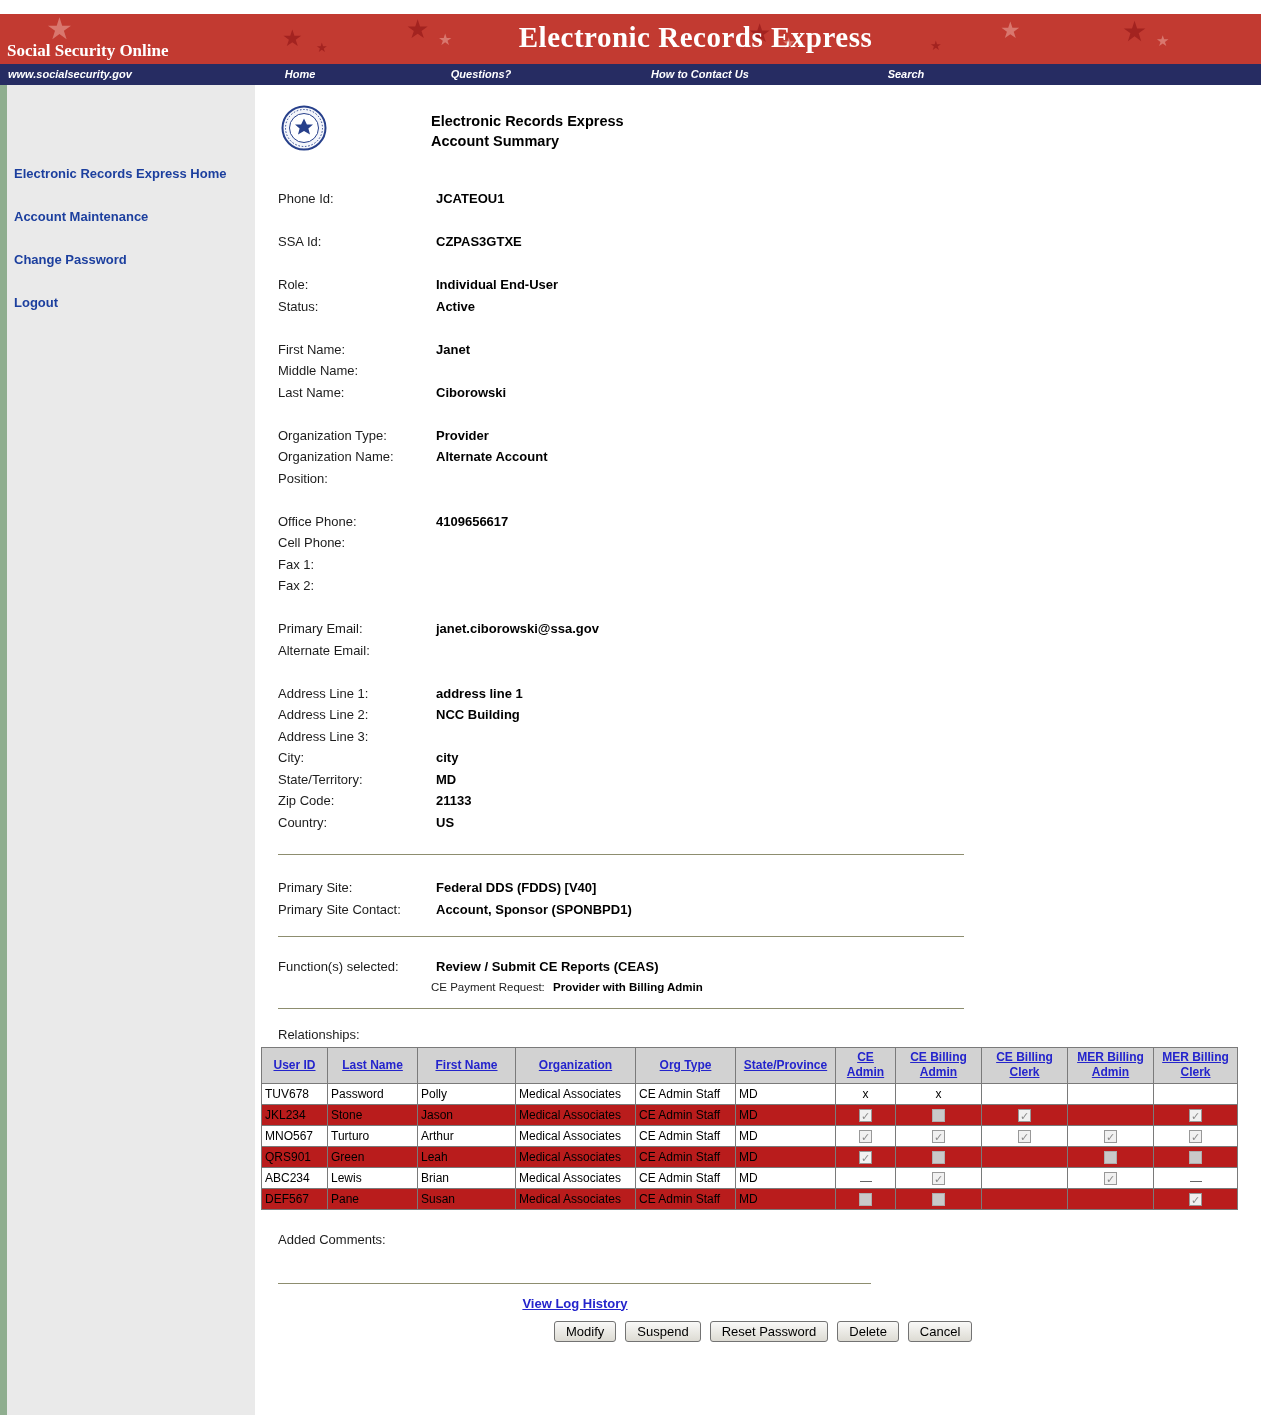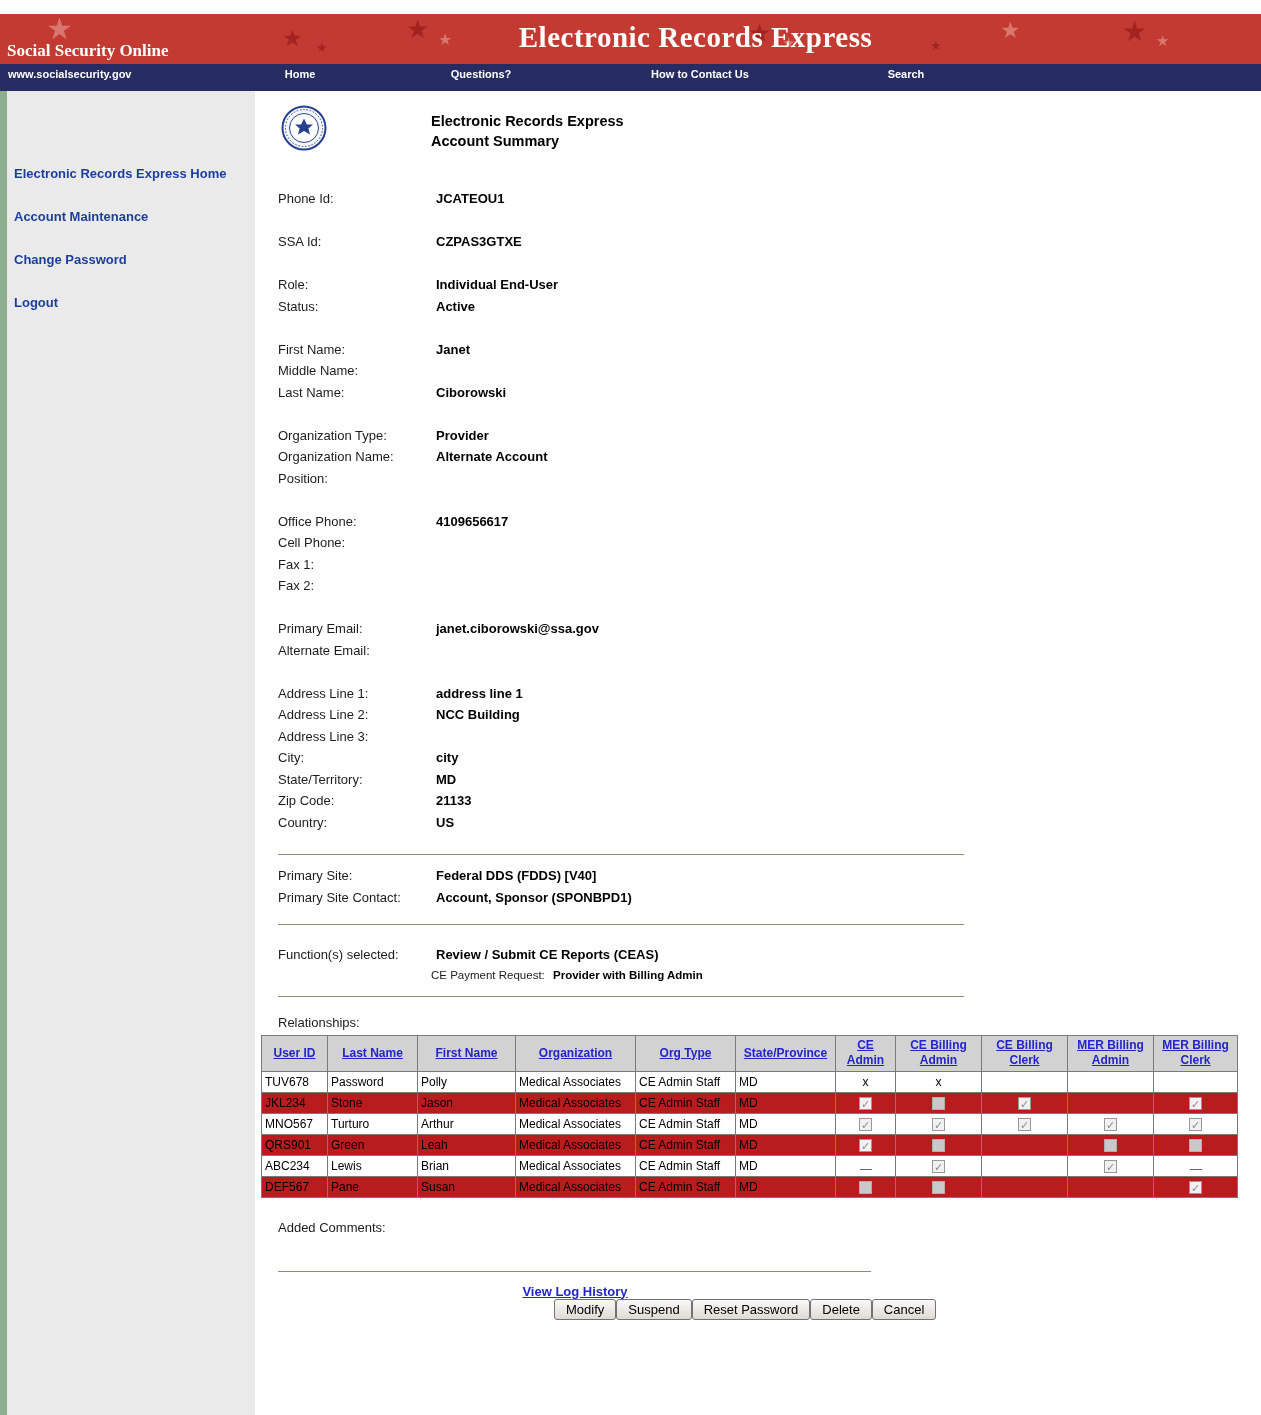--- a/index.html
+++ b/index.html
@@ -20,21 +20,21 @@
   .s6{left:748px;top:6px;font-size:26px;}
   .s7{left:782px;top:21px;font-size:15px;}
   .s8{left:930px;top:25px;font-size:13px;}
   .s9{left:1000px;top:5px;font-size:23px;}
   .s10{left:1122px;top:4px;font-size:28px;}
   .s11{left:1156px;top:19px;font-size:15px;}
   .site-name{position:absolute;left:7px;bottom:3px;z-index:2;color:#fff;font-family:"Liberation Serif",serif;font-size:17px;font-weight:600;}
   .app-title{position:relative;z-index:1;text-align:center;padding:7px 0 0 130px;color:#fff;font-family:"Liberation Serif",serif;font-size:29px;font-weight:700;letter-spacing:.5px;}
 
   
-  .navbar{position:absolute;top:64px;left:0;width:100%;height:27px;background:#262c62;color:#fff;font-size:11px;font-weight:bold;z-index:3;}
+  .navbar{position:absolute;top:64px;left:0;width:100%;height:21px;background:#262c62;color:#fff;font-size:11px;font-weight:bold;z-index:3;font-style:italic;}
   .nav-url{position:absolute;left:8px;top:4px;}
   .nav-items{position:absolute;left:0;top:0;width:100%;height:100%;}
   .nav-item{position:absolute;top:4px;transform:translateX(-50%);cursor:pointer;white-space:nowrap;}
   .nav-items span:nth-of-type(1){left:300px;}
   .nav-items span:nth-of-type(2){left:481px;}
   .nav-items span:nth-of-type(3){left:700px;}
   .nav-items span:nth-of-type(4){left:906px;}
 
   
   .left-strip{position:absolute;top:83px;left:0;width:7px;height:1332px;background:#8fae8f;}
@@ -43,21 +43,21 @@
   .sidebar-item{color:#1c3f9e;font-weight:bold;font-size:13px;line-height:17px;margin-bottom:26px;cursor:pointer;}
 
   
   .main{position:absolute;top:83px;left:255px;width:1006px;height:1332px;background:#fff;font-size:13px;}
   .heading-block{position:relative;height:70px;margin-top:22px;}
   .seal{position:absolute;left:26px;top:0;}
   .page-title{position:absolute;left:176px;top:6px;font-weight:bold;font-size:14.5px;line-height:20px;}
 
   .profile,.site-block{margin-left:23px;}
   .profile{margin-top:16px;}
-  .site-block{margin-top:13px;}
+  .site-block{margin-top:25px;}
   .frow{height:21.5px;white-space:nowrap;}
   .frow.gap{margin-top:21.5px;}
   .flabel{display:inline-block;width:158px;color:#1c1c1c;}
   .fvalue{font-weight:bold;}
 
   .rule{border:none;border-top:1px solid #8d8d6f;height:0;margin:0 0 0 23px;width:686px;}
   .rule.r1{margin-top:18px;}
   .rule.r2{margin-top:13px;}
   .rule.r3{margin-top:8px;}
   .rule.r4{margin-top:36px;width:593px;}
@@ -77,21 +77,21 @@
   .rel-table tr.alt td{background:#b91c1c;}
   .rel-table td.flag-cell{text-align:center;}
   .cb{display:inline-block;width:13px;height:13px;border:1px solid #989898;background:#f1f1f1;vertical-align:middle;line-height:12px;font-size:11px;color:#8a8a8a;text-align:center;}
   .cb.disabled{background:#c9c9c9;border-color:#adadad;color:transparent;}
   .dash{display:inline-block;width:12px;height:7px;border-bottom:1px solid #666;}
   .x-mark{font-size:12px;color:#000;}
 
   .comments-label{margin:22px 0 0 23px;color:#1c1c1c;}
   .log-wrap{margin-top:12px;width:640px;text-align:center;}
   .log-link{color:#2424cc;font-weight:bold;text-decoration:underline;cursor:pointer;font-size:13px;}
-  .buttons-row{margin:0 0 0 299px;display:flex;}
+  .buttons-row{margin:10px 0 0 299px;display:flex;gap:9px;}
   .btn{font-family:"Liberation Sans",sans-serif;font-size:13px;padding:2px 11px;background:linear-gradient(#f9f9f8,#dddbd3);border:1px solid #737373;border-radius:3px;cursor:pointer;color:#000;}
 </style>
 </head>
 <body>
 
 <div id="page">
 
   <div class="banner">
     <span class="star light s1">★</span>
     <span class="star dark s2">★</span>

